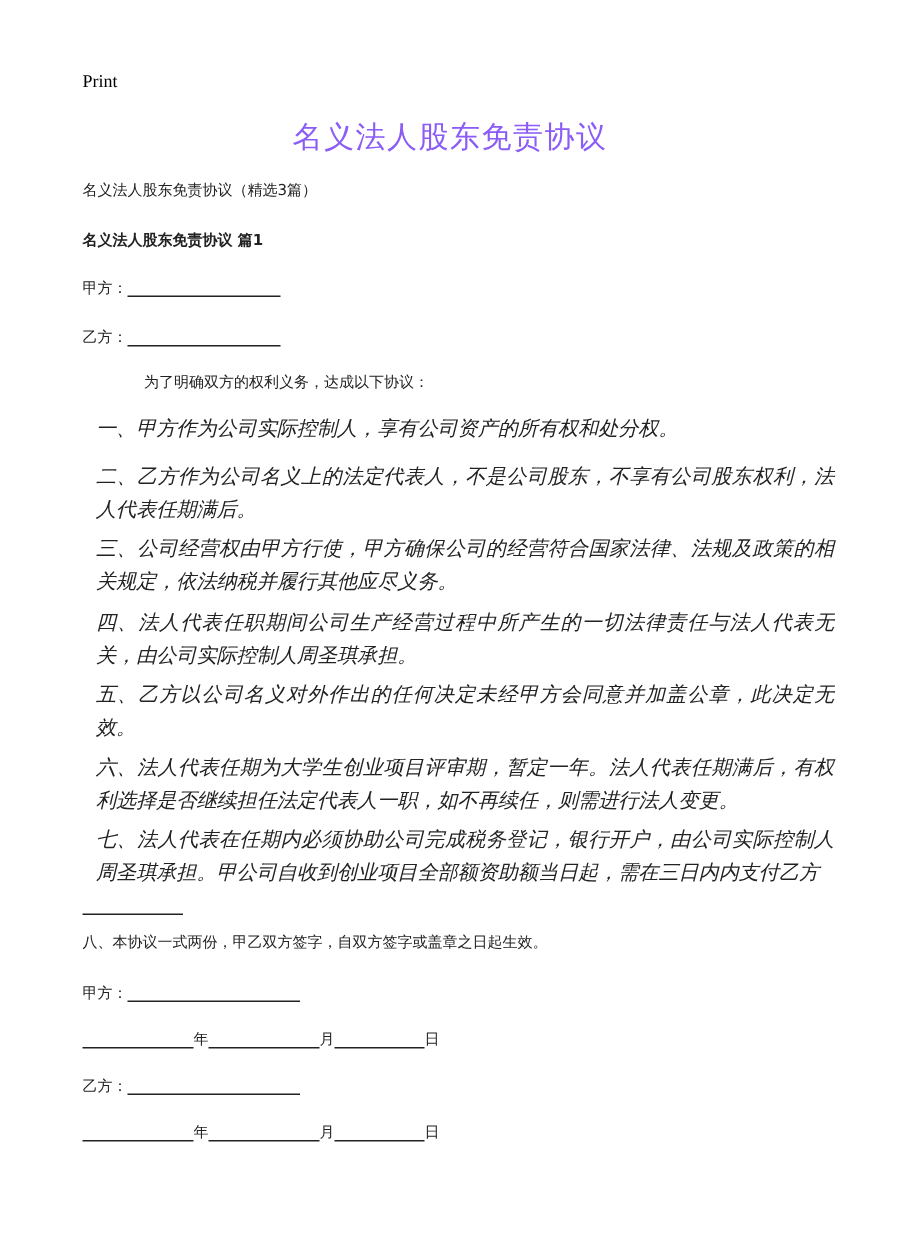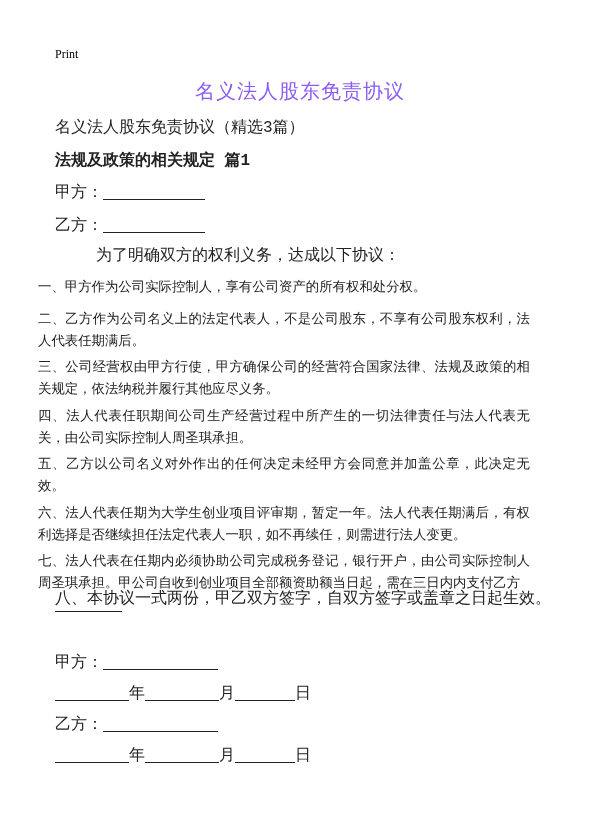--- a/index.html
+++ b/index.html
@@ -2,36 +2,36 @@
 <html><head>
   <meta charset="utf-8">
   <style>
     html, body { margin: 0; padding: 0; background: #ffffff; }
     body { width: 600px; height: 828px; position: relative; overflow: hidden;
            font-family: "DejaVu Sans", "Liberation Sans", sans-serif; color: #222; }
     .print { position: absolute; left: 55px; top: 47px; font-family: "Liberation Serif", serif;
              font-size: 12px; color: #000000; }
     .title { position: absolute; left: 0; width: 600px; top: 78px; text-align: center;
              font-size: 20px; color: #8b5cf6; letter-spacing: 1px; }
-    .line { position: absolute; left: 55px; font-size: 16px; line-height: 22px; white-space: nowrap; color: #222; font-family: Liberation Mono, monospace; }
-    .para { position: absolute; left: 38px; width: 492px; font-size: 13.4px; line-height: 22px; color: #222;
-            text-align: justify; word-break: break-all; }
+    .line { position: absolute; left: 55px; font-size: 10px; line-height: 22px; white-space: nowrap; color: #222; }
+    .para { position: absolute; left: 64px; width: 492px; font-size: 13.4px; line-height: 22px; color: #222;
+            text-align: justify; word-break: break-all; font-style: italic; }
     .bold { font-weight: bold; }
     .blank { display: inline-block; border-bottom: 1px solid #222; height: 14px; vertical-align: -3px; }
   </style>
 </head>
 <body>
 
 <div class="print">Print</div>
 
 <div class="title">名义法人股东免责协议</div>
 
 <div class="line" style="top:117px;">名义法人股东免责协议（精选3篇）</div>
 
-<div class="line bold" style="top:150px;">法规及政策的相关规定 篇1</div>
+<div class="line bold" style="top:150px;">名义法人股东免责协议 篇1</div>
 
 <div class="line" style="top:182px;">
   <span>甲方：</span><span class="blank" style="width:102px;"></span>
 </div>
 
 <div class="line" style="top:215px;">
   <span>乙方：</span><span class="blank" style="width:102px;"></span>
 </div>
 
 <div class="line" style="top:245px;margin-left:41px;">为了明确双方的权利义务，达成以下协议：</div>
@@ -46,21 +46,21 @@
 
 <div class="para" style="top:453px;">五、乙方以公司名义对外作出的任何决定未经甲方会同意并加盖公章，此决定无效。</div>
 
 <div class="para" style="top:502px;">六、法人代表任期为大学生创业项目评审期，暂定一年。法人代表任期满后，有权利选择是否继续担任法定代表人一职，如不再续任，则需进行法人变更。</div>
 
 <div class="para" style="top:550px;">七、法人代表在任期内必须协助公司完成税务登记，银行开户，由公司实际控制人周圣琪承担。甲公司自收到创业项目全部额资助额当日起，需在三日内内支付乙方</div>
 <div class="line" style="top:594px;">
   <span class="blank" style="width:67px;"></span>
 </div>
 
-<div class="line" style="top:588px;">八、本协议一式两份，甲乙双方签字，自双方签字或盖章之日起生效。</div>
+<div class="line" style="top:618px;">八、本协议一式两份，甲乙双方签字，自双方签字或盖章之日起生效。</div>
 
 <div class="line" style="top:652px;">
   <span>甲方：</span><span class="blank" style="width:115px;"></span>
 </div>
 
 <div class="line" style="top:683px;">
   <span class="blank" style="width:74px;"></span><span>年</span><span class="blank" style="width:74px;"></span><span>月</span><span class="blank" style="width:60px;"></span><span>日</span>
 </div>
 
 <div class="line" style="top:714px;">

